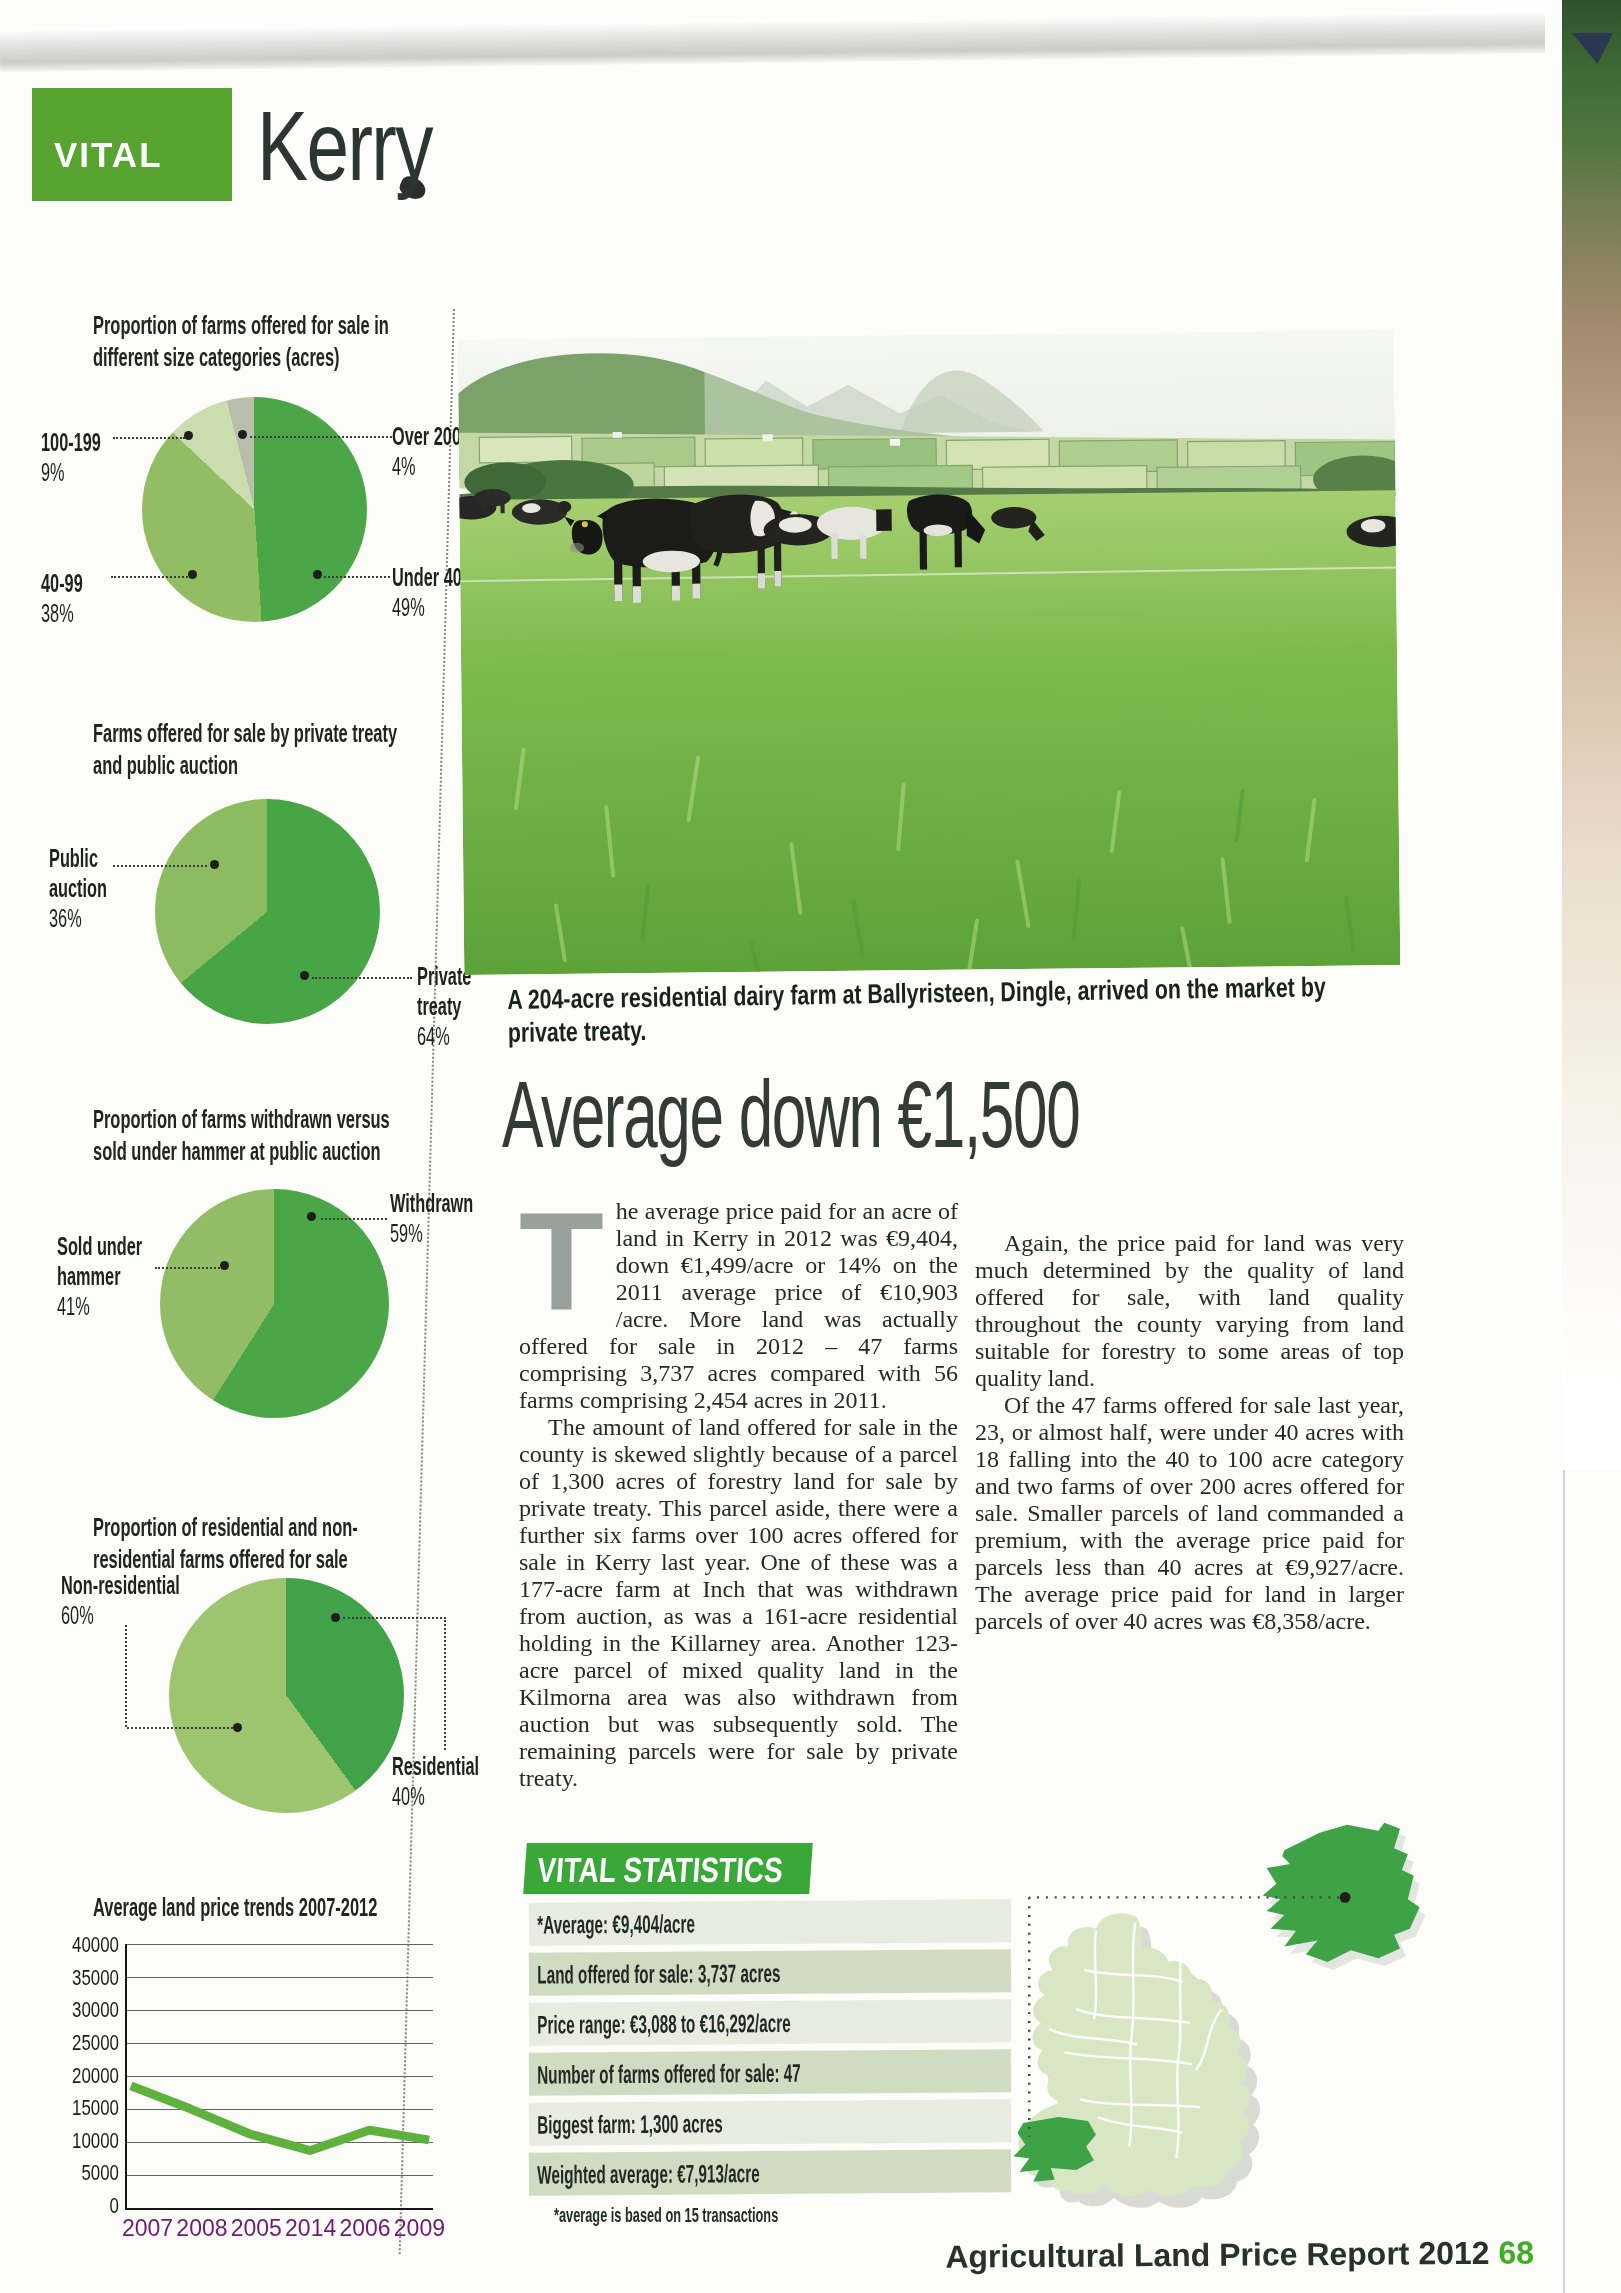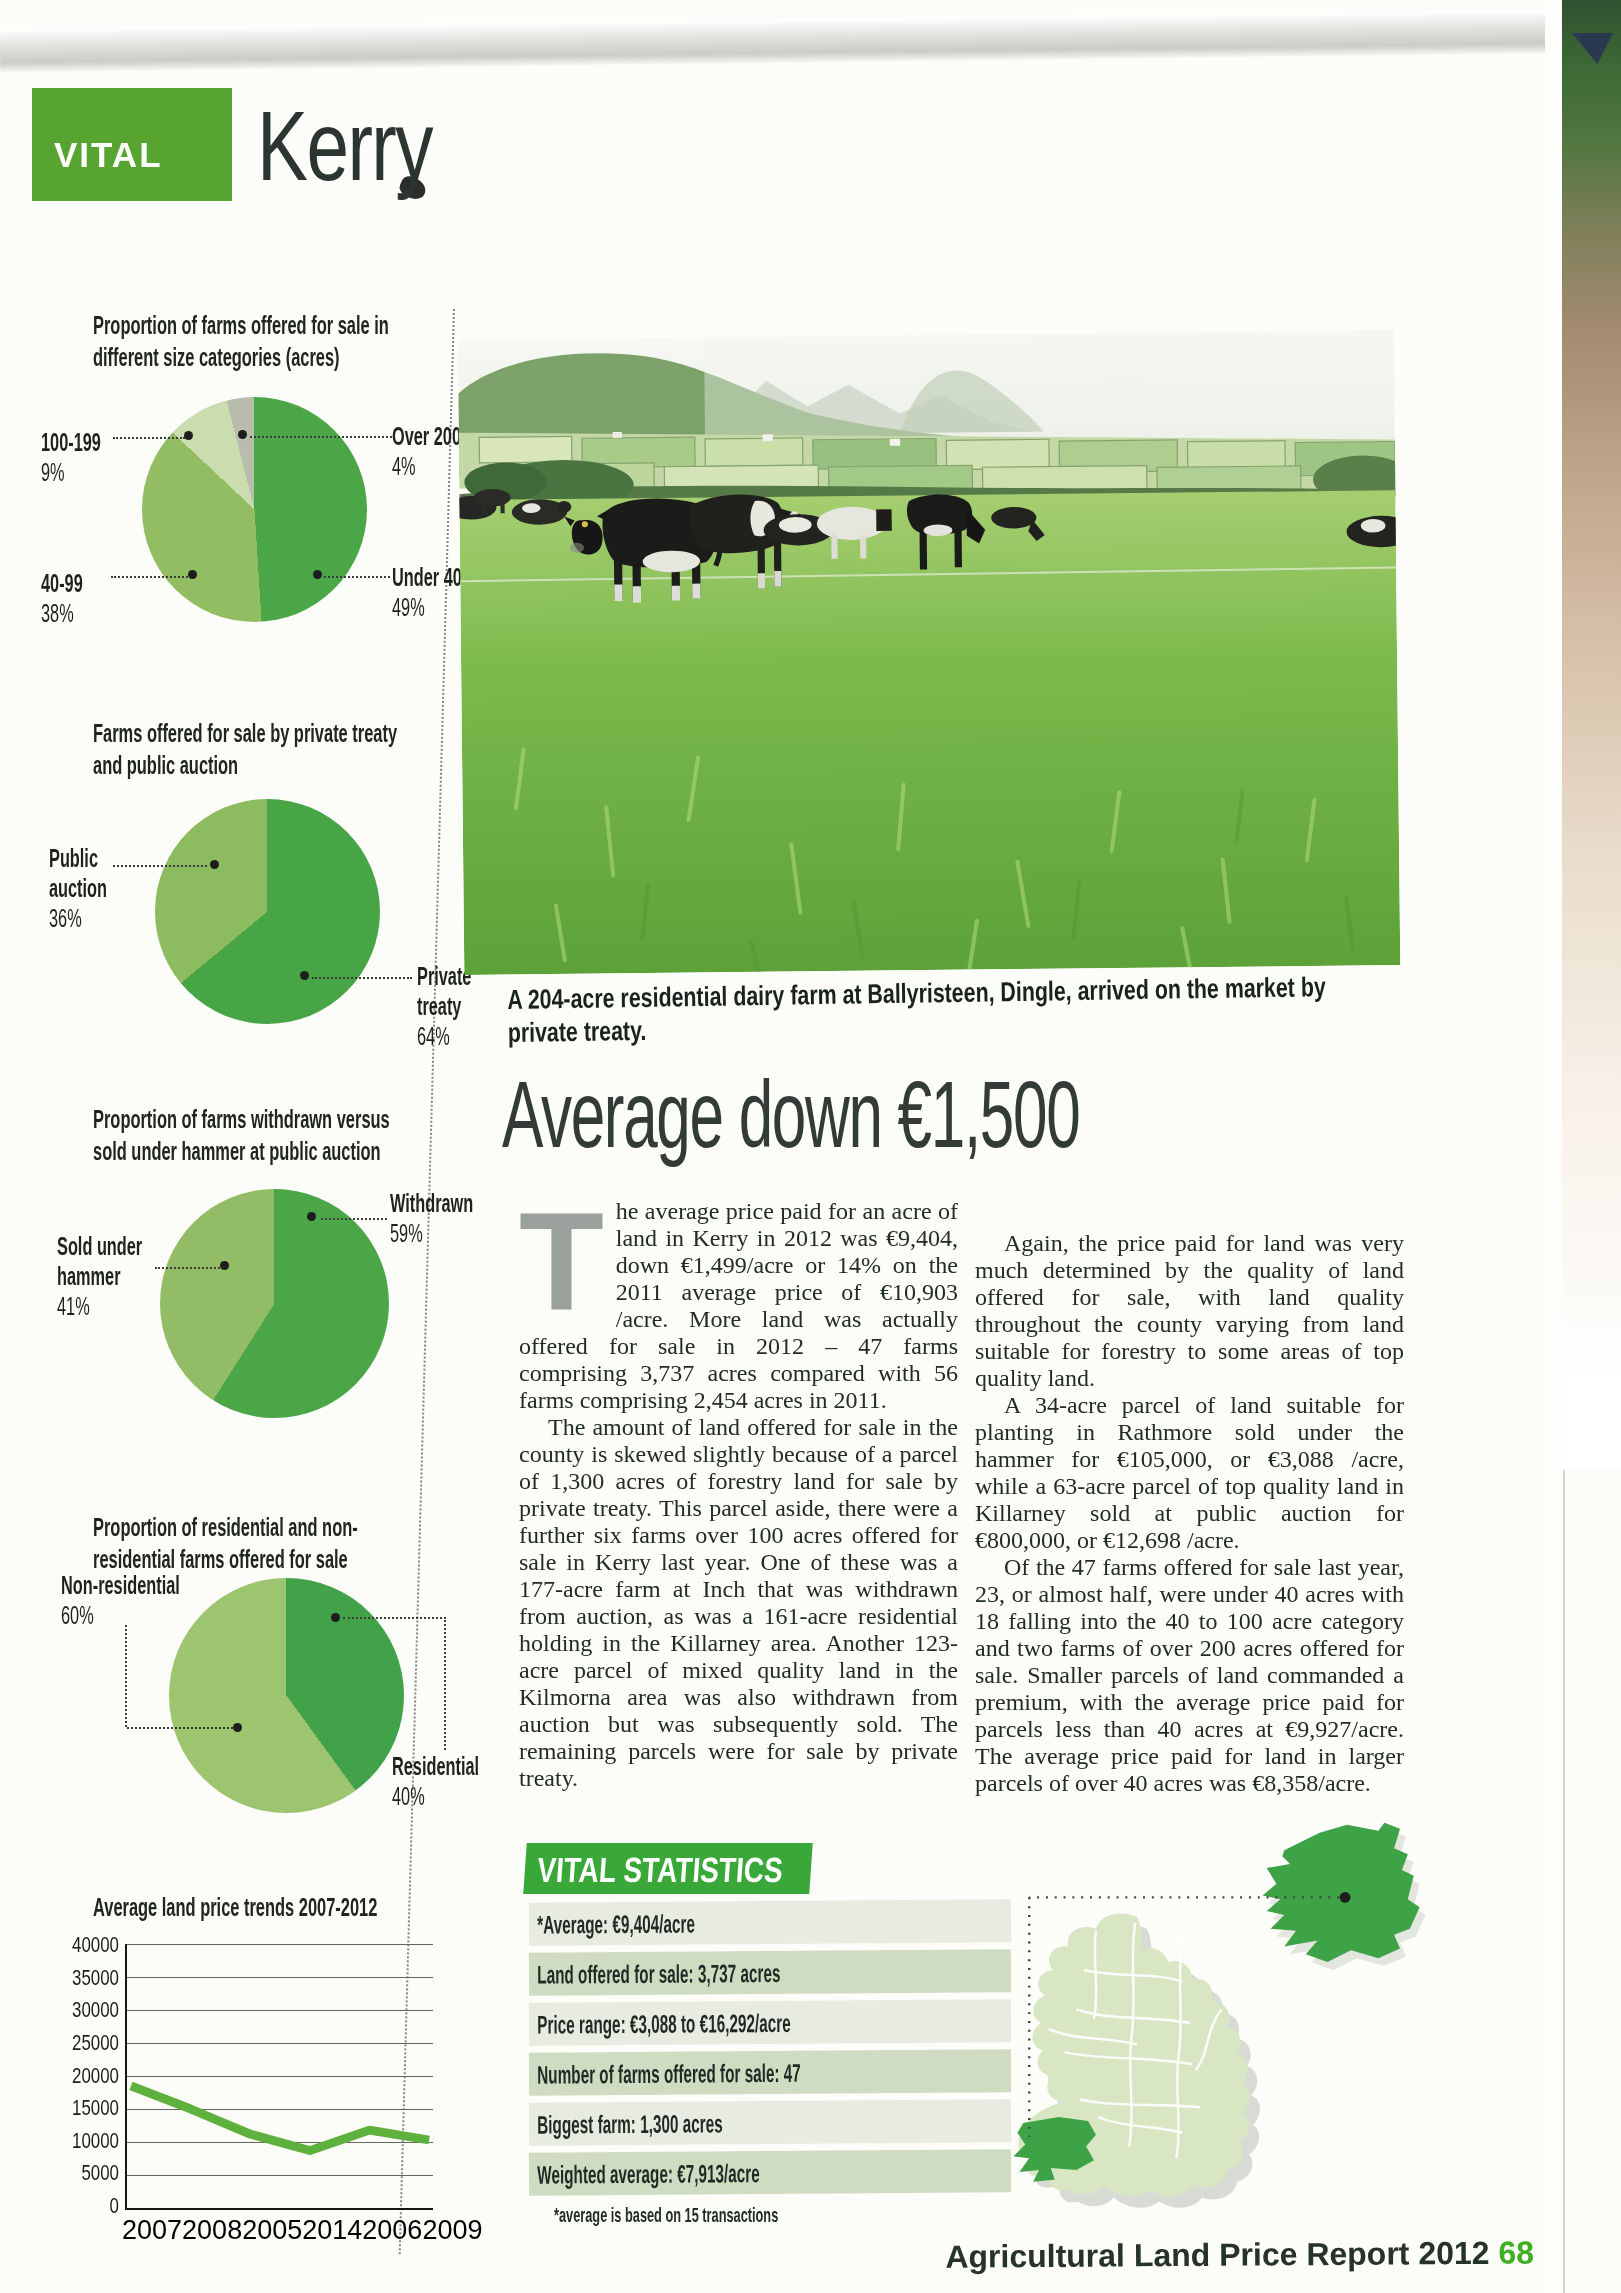--- a/index.html
+++ b/index.html
@@ -27,21 +27,21 @@
   .pie-pct{display:block;font-weight:normal;}
   .leader-h{border-top:2.9px dotted #3c3c38;}
   .leader-v{border-left:2.9px dotted #3c3c38;}
   .dot{width:8.8px;height:8.8px;border-radius:50%;background:#1e1e1c;}
   
   .plot{left:125px;top:1944px;width:306px;height:264px;border-left:2.9px solid #161613;border-bottom:2.9px solid #161613;}
   .grid{position:absolute;left:0;right:0;height:1px;background:#62655c;}
   .ylabels{left:29px;top:1932px;width:90px;height:287px;display:flex;flex-direction:column;justify-content:space-between;}
   .ylabels span{font-size:22.5px;text-align:right;color:#1c1c1a;transform:scaleX(.75);transform-origin:right center;}
   .xlabels{left:122px;top:2215px;width:323px;display:flex;justify-content:space-between;}
-  .xlabels span{font-size:27px;color:#000000;}
+  .xlabels span{font-size:23px;color:#701a75;}
   
   .caption{left:507px;top:983px;width:1117px;font-weight:bold;font-size:27.4px;line-height:1.22;color:#18231d;
     transform:rotate(-.9deg) scaleX(.78);transform-origin:left top;}
   .headline{left:502px;top:1061px;font-size:94px;color:#333b37;letter-spacing:-2px;width:990px;
     transform:scaleX(.66);transform-origin:left top;}
   .bodycol{font-family:"Liberation Serif",serif;font-size:24px;line-height:27px;text-align:justify;color:#222c27;}
   .bodycol p{margin:0;}
   .bodycol p + p{text-indent:29px;}
   .dropcap{float:left;font-family:"Liberation Sans",sans-serif;font-weight:bold;font-size:139px;line-height:.82;
     color:#9aa09c;margin:5.9px 11.8px 0 0;}
@@ -294,21 +294,20 @@
 
 <div class="abs caption">A 204-acre residential dairy farm at Ballyristeen, Dingle, arrived on the market by private treaty.</div>
 <div class="abs headline">Average down €1,500</div>
 
 <div class="abs bodycol" style="left:519px;top:1198px;width:439px;height:637px;">
   <p><span class="dropcap">T</span><span>he average price paid for an acre of land in Kerry in 2012 was €9,404, down €1,499/acre or 14% on the 2011 average price of €10,903 /acre. More land was actually offered for sale in 2012 – 47 farms comprising 3,737 acres compared with 56 farms comprising 2,454 acres in 2011.</span></p>
   <p>The amount of land offered for sale in the county is skewed slightly because of a parcel of 1,300 acres of forestry land for sale by private treaty. This parcel aside, there were a further six farms over 100 acres offered for sale in Kerry last year. One of these was a 177-acre farm at Inch that was withdrawn from auction, as was a 161-acre residential holding in the Killarney area. Another 123-acre parcel of mixed quality land in the Kilmorna area was also withdrawn from auction but was subsequently sold. The remaining parcels were for sale by private treaty.</p>
 </div>
 <div class="abs bodycol" style="left:975px;top:1198px;width:429px;height:637px;margin-top:32px;">
   <p style="text-indent:29px;">Again, the price paid for land was very much determined by the quality of land offered for sale, with land quality throughout the county varying from land suitable for forestry to some areas of top quality land.</p>
-  <p>A 34-acre parcel of land suitable for planting in Rathmore sold under the hammer for €105,000, or €3,088 /acre, while a 63-acre parcel of top quality land in Killarney sold at public auction for €800,000, or €12,698 /acre.</p>
   <p>Of the 47 farms offered for sale last year, 23, or almost half, were under 40 acres with 18 falling into the 40 to 100 acre category and two farms of over 200 acres offered for sale. Smaller parcels of land commanded a premium, with the average price paid for parcels less than 40 acres at €9,927/acre. The average price paid for land in larger parcels of over 40 acres was €8,358/acre.</p>
 </div>
 
 <div class="abs vital-header">
   <span>VITAL STATISTICS</span>
 </div>
 <div class="abs vrow light" style="top:1901px;">
     <span>*Average: €9,404/acre</span>
   </div>
 <div class="abs vrow med" style="top:1951px;">

